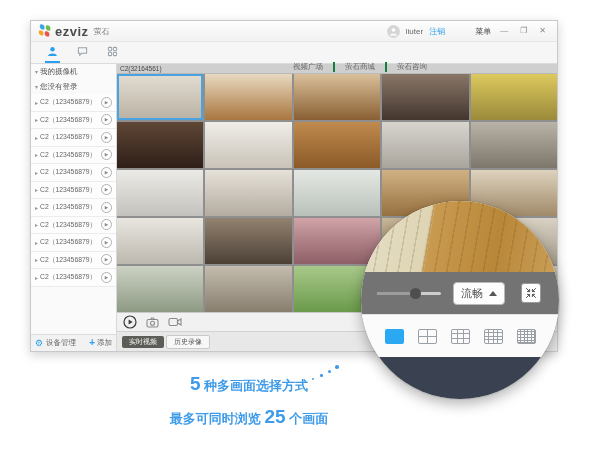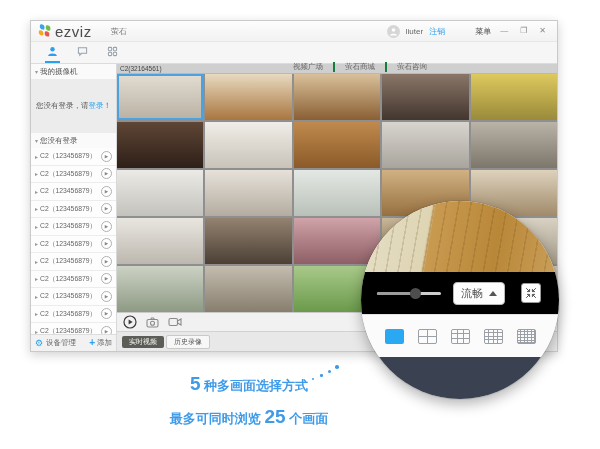--- a/index.html
+++ b/index.html
@@ -2,22 +2,22 @@
 <html><head>
 <meta charset="utf-8">
 <style>
   html,body{margin:0;padding:0;}
   body{width:600px;height:449px;background:#fff;font-family:"Liberation Sans","DejaVu Sans",sans-serif;position:relative;overflow:hidden;}
   .window{position:absolute;left:30px;top:20px;width:528px;height:332px;background:#f6f6f6;border:1px solid #c9c9c9;box-shadow:0 3px 10px rgba(0,0,0,.18);display:flex;flex-direction:column;box-sizing:border-box;}
   
   .titlebar{height:20px;display:flex;align-items:center;padding:0 8px;gap:4px;background:linear-gradient(#fdfdfd,#f2f2f2);border-bottom:1px solid #e6e6e6;flex:none;}
   .logo-ic{width:12px;height:12px;display:grid;grid-template-columns:5px 5px;grid-template-rows:5px 5px;gap:1px;transform:rotate(10deg);}
   .logo-ic i{border-radius:2px 5px 2px 5px;}
-  .brand{font-size:15px;font-weight:normal;color:#4c4c4c;letter-spacing:.5px;}
-  .brand-cn{font-size:8px;color:#777;margin-left:15px;}
+  .brand{font-size:13px;font-weight:bold;color:#4c4c4c;letter-spacing:.5px;}
+  .brand-cn{font-size:8px;color:#777;margin-left:1px;}
   .tb-right{margin-left:auto;display:flex;align-items:center;gap:6px;}
   .avatar{width:13px;height:13px;border-radius:50%;background:#d6d6d6;display:flex;align-items:center;justify-content:center;overflow:hidden;}
   .t8{font-size:8px;color:#666;text-align:right;}
   .link{color:#2aa0f0;}
   .winbtn{font-size:8px;color:#8a8a8a;padding:0 3px;line-height:1;}
   
   .navbar{height:21px;background:#f6f6f6;border-bottom:1px solid #dcdcdc;position:relative;display:flex;align-items:flex-end;flex:none;}
   .nav-icons{margin-left:14px;display:flex;gap:15px;height:100%;align-items:stretch;}
   .nav-ic{display:flex;align-items:center;border-bottom:2px solid transparent;padding:0 2px;}
   .nav-ic.active{border-bottom-color:#2aa0f0;}
@@ -49,21 +49,21 @@
   .toolbar{height:18px;background:#f1f1f1;border-top:1px solid #c9c9c9;display:flex;align-items:center;gap:9px;padding-left:6px;flex:none;}
   .tabbar{height:19px;background:#e8e8e8;border-top:1px solid #d2d2d2;display:flex;align-items:center;gap:2px;padding-left:5px;flex:none;}
   .tab{font-size:7px;padding:2.5px 7px;border-radius:2px;line-height:1;}
   .tab.live{background:#5d5d57;color:#f7f7f7;}
   .tab.hist{background:#f7f7f7;border:1px solid #c9c9c9;color:#555;}
   
   .magnifier{position:absolute;left:361px;top:201px;width:198px;height:198px;border-radius:50%;overflow:hidden;background:#fff;box-shadow:0 5px 14px rgba(0,0,0,.3),0 0 0 1px rgba(0,0,0,.07);display:flex;flex-direction:column;}
   .mag-wood{height:71px;flex:none;background:
     repeating-linear-gradient(100deg,rgba(90,55,15,.16) 0 1.5px,transparent 1.5px 12px),
     linear-gradient(100deg,#e6dfc6 0%,#ded5b4 34%,#c89a50 36%,#b98738 68%,#caa05a 100%);}
-  .mag-controls{height:42px;flex:none;display:flex;align-items:center;gap:12px;padding-left:16px;background:#000000;}
+  .mag-controls{height:42px;flex:none;display:flex;align-items:center;gap:12px;padding-left:16px;background:#737373;}
   .slider{width:64px;position:relative;height:11px;}
   .slider-track{position:absolute;top:4px;left:0;right:0;height:3px;background:#cdcdcd;border-radius:2px;}
   .slider-fill{position:absolute;top:4px;left:0;width:58%;height:3px;background:#9c9c9c;border-radius:2px;}
   .slider-knob{position:absolute;top:0;left:52%;width:11px;height:11px;border-radius:50%;background:#4e4e4e;}
   .quality-btn{border:1px solid #b9b9b9;border-radius:4px;background:#fdfdfd;padding:3px 7px;font-size:11px;color:#555;display:flex;align-items:center;gap:6px;}
   .caret-up{width:0;height:0;border-left:4px solid transparent;border-right:4px solid transparent;border-bottom:5px solid #555;}
   .shrink-btn{width:18px;height:18px;border:1px solid #9a9a9a;border-radius:3px;display:flex;align-items:center;justify-content:center;margin-left:4px;background:#fff;}
   .mag-divider{height:1px;background:#e2e2e2;flex:none;}
   .mag-layouts{height:42px;flex:none;display:flex;align-items:center;justify-content:center;gap:14px;background:#fbfbfb;}
   .layout-icon{width:19px;height:15px;box-sizing:border-box;}
@@ -135,23 +135,20 @@
     <span class="nav-tabs">
       <span class="nav-tab">视频广场</span>
       <span class="nav-tab">萤石商城</span>
       <span class="nav-tab">萤石咨询</span>
     </span>
   </div>
 
   <div class="win-body">
     <div class="sidebar">
       <div class="side-header"><span class="tri">▾</span> <span>我的摄像机</span></div>
-      <div class="login-box">
-        <span><span>您没有登录，请</span><span class="link">登录</span><span>！</span></span>
-      </div>
       <div class="side-header"><span class="tri">▾</span> <span>您没有登录</span></div>
       <div class="device-list">
           <div class="device-row">
             <span class="dev-arrow">▸</span>
             <span class="dev-name">C2（123456879）</span>
             <span class="dev-play">▶</span>
           </div>
           <div class="device-row">
             <span class="dev-arrow">▸</span>
             <span class="dev-name">C2（123456879）</span>

